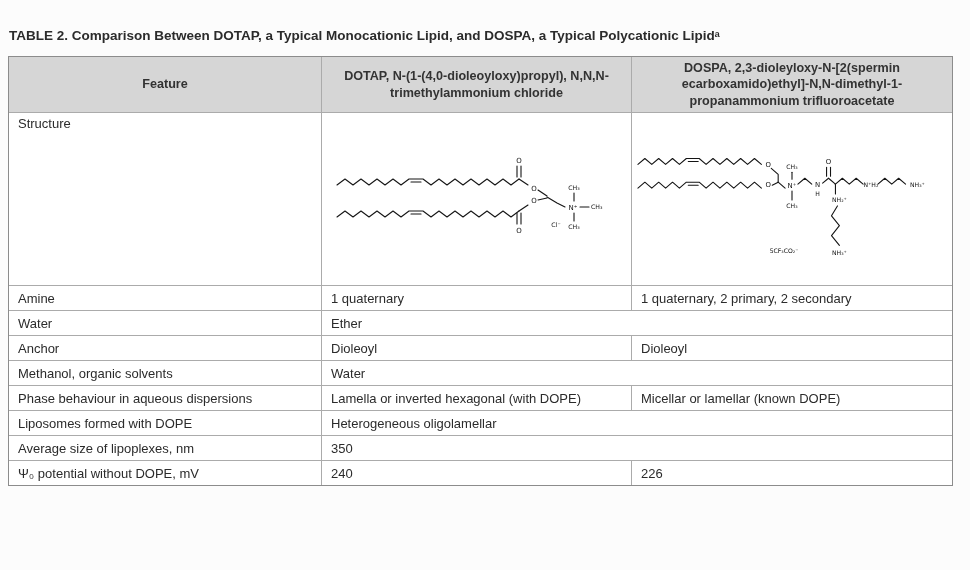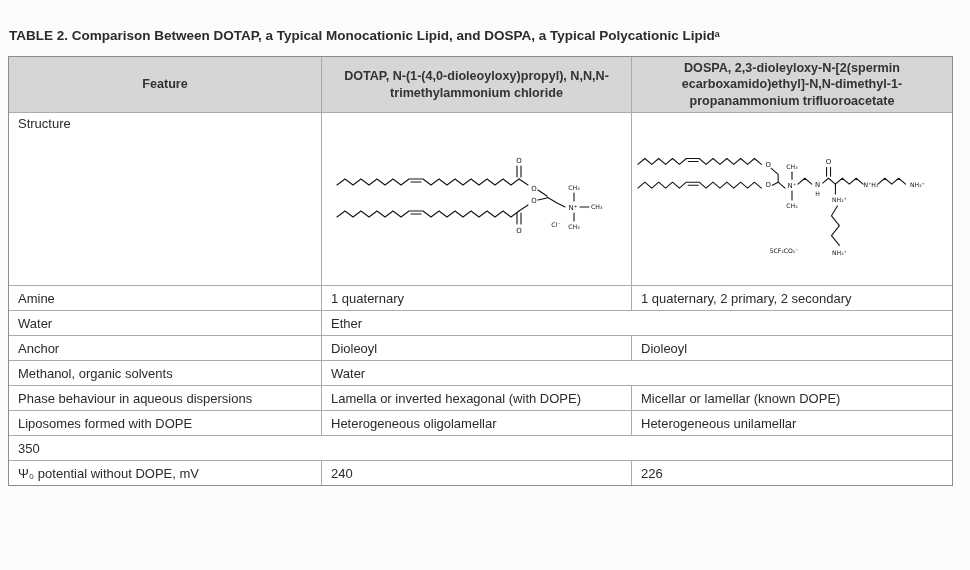--- a/index.html
+++ b/index.html
@@ -143,23 +143,23 @@
       <div class="cell">Water</div>
     </div>
     <div class="trow drow">
       <div class="cell">Phase behaviour in aqueous dispersions</div>
       <div class="cell">Lamella or inverted hexagonal (with DOPE)</div>
       <div class="cell">Micellar or lamellar (known DOPE)</div>
     </div>
     <div class="trow drow">
       <div class="cell">Liposomes formed with DOPE</div>
       <div class="cell">Heterogeneous oligolamellar</div>
-      <div class="cell">Heterogeneous unilamellar</div>
     </div>
     <div class="trow drow">
+      <div class="cell">Average size of lipoplexes, nm</div>
       <div class="cell">350</div>
     </div>
     <div class="trow drow">
       <div class="cell">Ψ₀ potential without DOPE, mV</div>
       <div class="cell">240</div>
       <div class="cell">226</div>
     </div>
 
   </div>
 </div>

